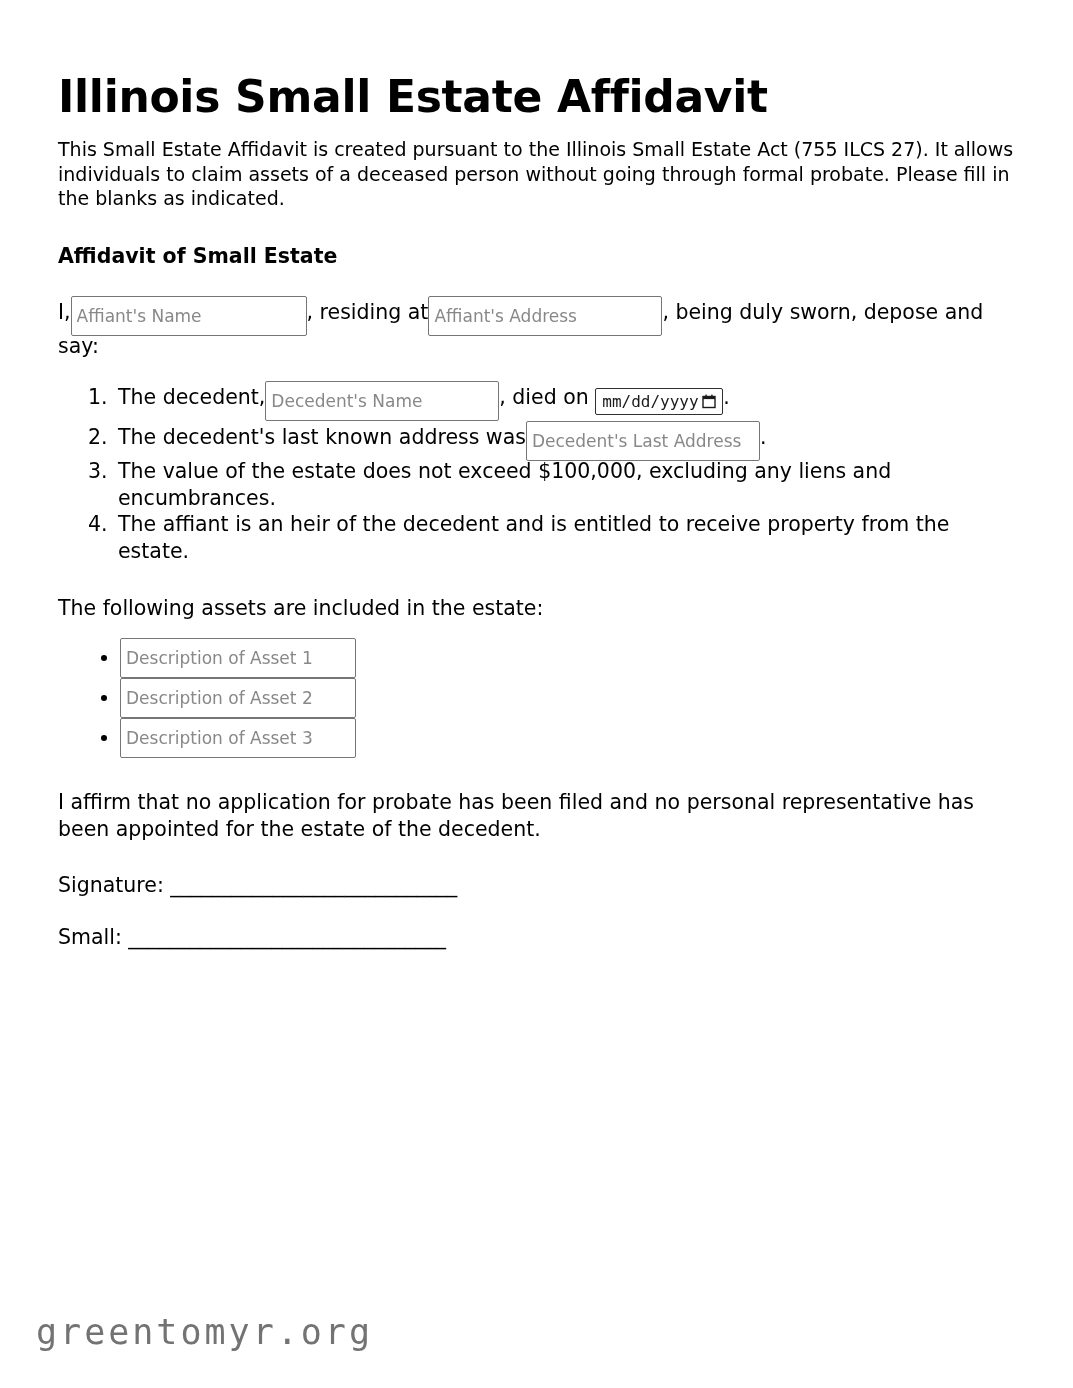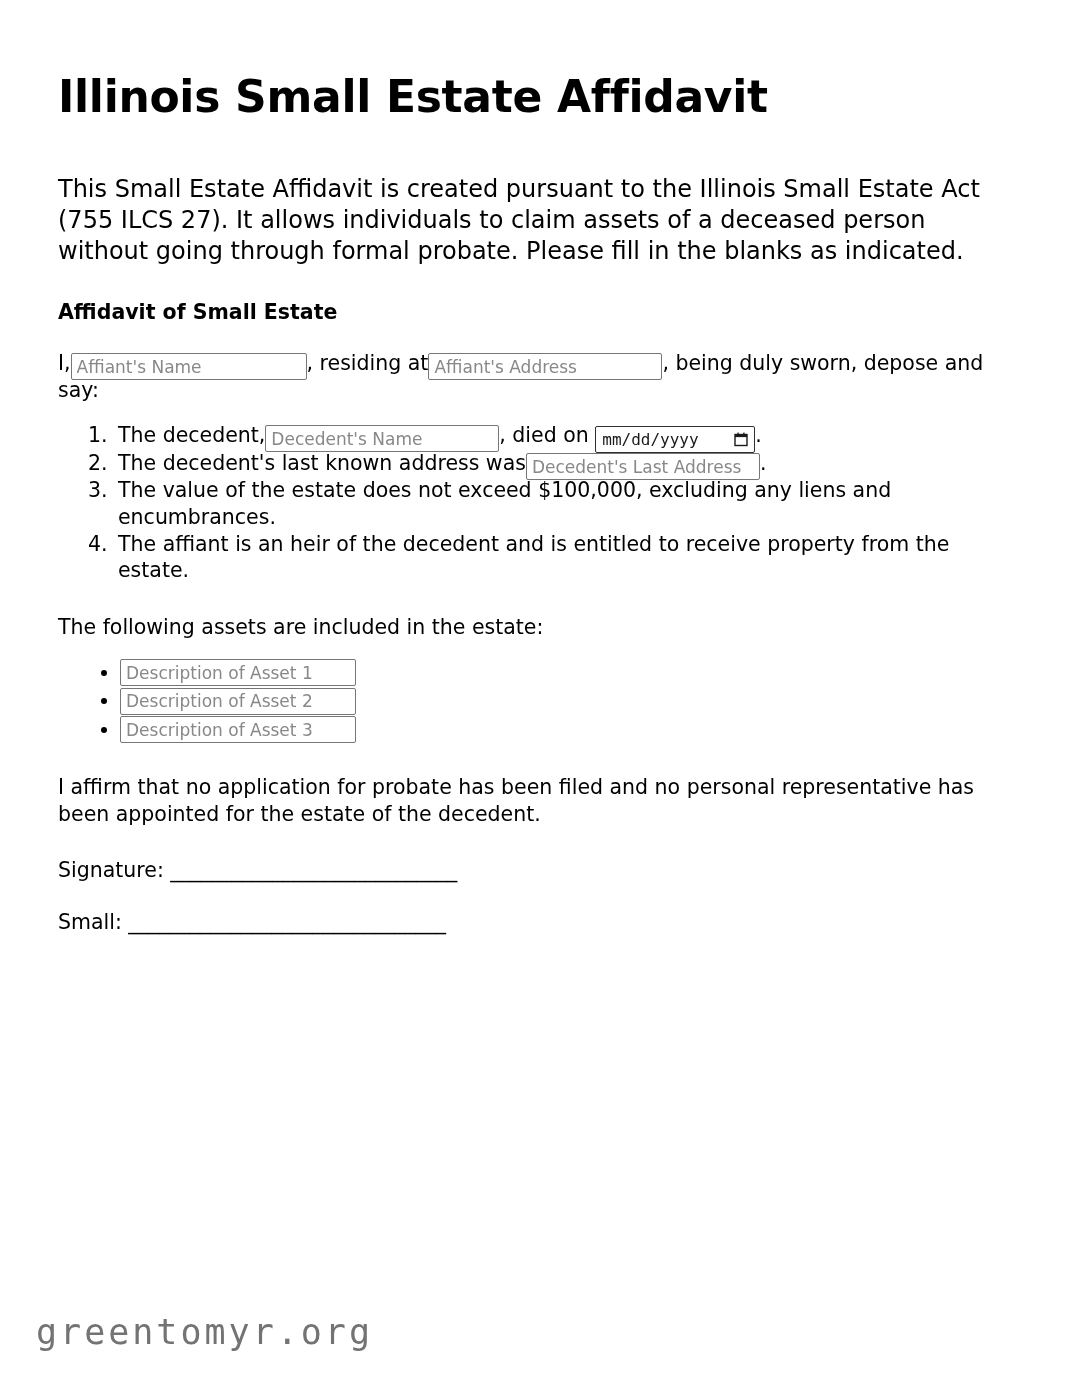--- a/index.html
+++ b/index.html
@@ -25,23 +25,23 @@
     padding: 58px 58px 0 58px;
   }
   h1.doc-title {
     font-size: 44px;
     font-weight: bold;
     letter-spacing: -0.3px;
     margin: 14px 0 0 0;
     line-height: 1.12;
   }
   p.intro {
-    font-size: 24px;
+    font-size: 19px;
     line-height: 1.29;
-    margin: 53px 0 0 0;
+    margin: 16px 0 0 0;
     max-width: 965px;
   }
   h2.section-heading {
     font-size: 20.5px;
     font-weight: bold;
     margin: 32px 0 0 0;
     line-height: 1.3;
   }
   p.affiant-line {
     font-size: 20.5px;
@@ -95,38 +95,38 @@
     font-family: "DejaVu Sans", "Liberation Sans", sans-serif;
     font-size: 17px;
     color: #404040;
     background: #ffffff;
     border: 1px solid #767676;
     border-radius: 2px;
     padding: 3px 5px;
     box-sizing: border-box;
     vertical-align: baseline;
     outline: none;
-    height: 27px;
+    height: 40px;
     line-height: 19px;
   }
   input.txt::placeholder { color: #888888; opacity: 1; }
   input.txt::-moz-placeholder { color: #888888; opacity: 1; }
 
   .w-affiant-name   { width: 236px; }
   .w-affiant-addr   { width: 234px; }
   .w-decedent-name  { width: 234px; }
   .w-decedent-addr  { width: 234px; }
   .w-asset          { width: 236px; }
 
   
   .datefield {
     display: inline-flex;
     align-items: center;
     justify-content: space-between;
-    width: 160px;
+    width: 128px;
     height: 27px;
     box-sizing: border-box;
     border: 1px solid #303030;
     border-radius: 2px;
     background: #ffffff;
     padding: 0 6px 0 6px;
     vertical-align: baseline;
     position: relative;
     top: 3px;
   }

